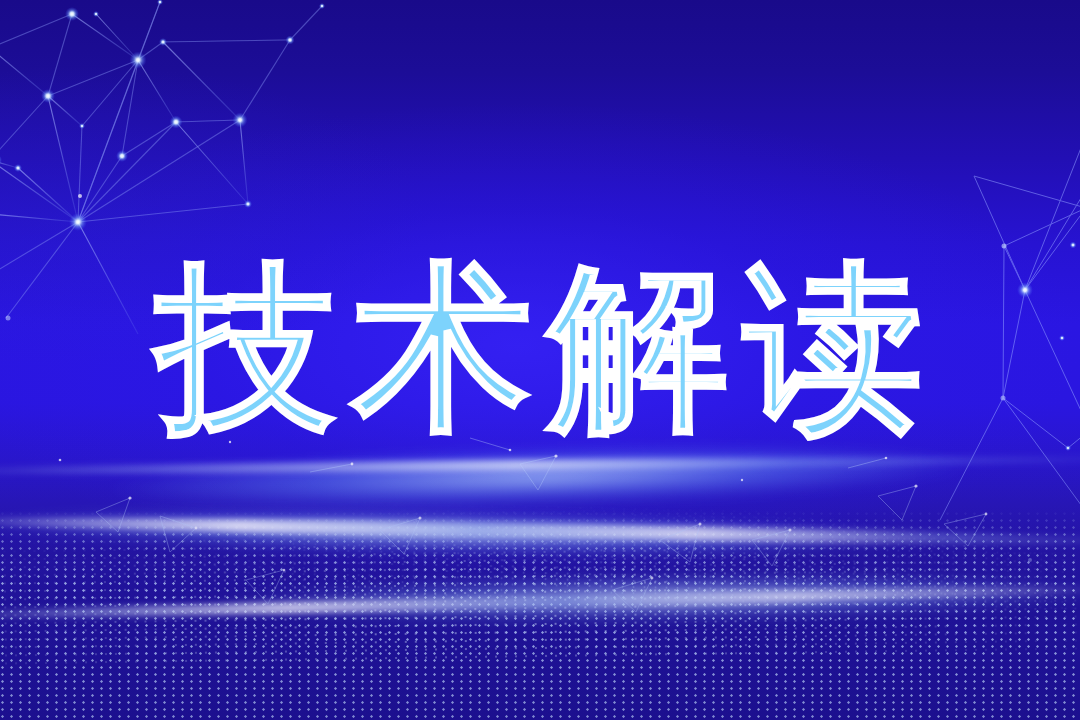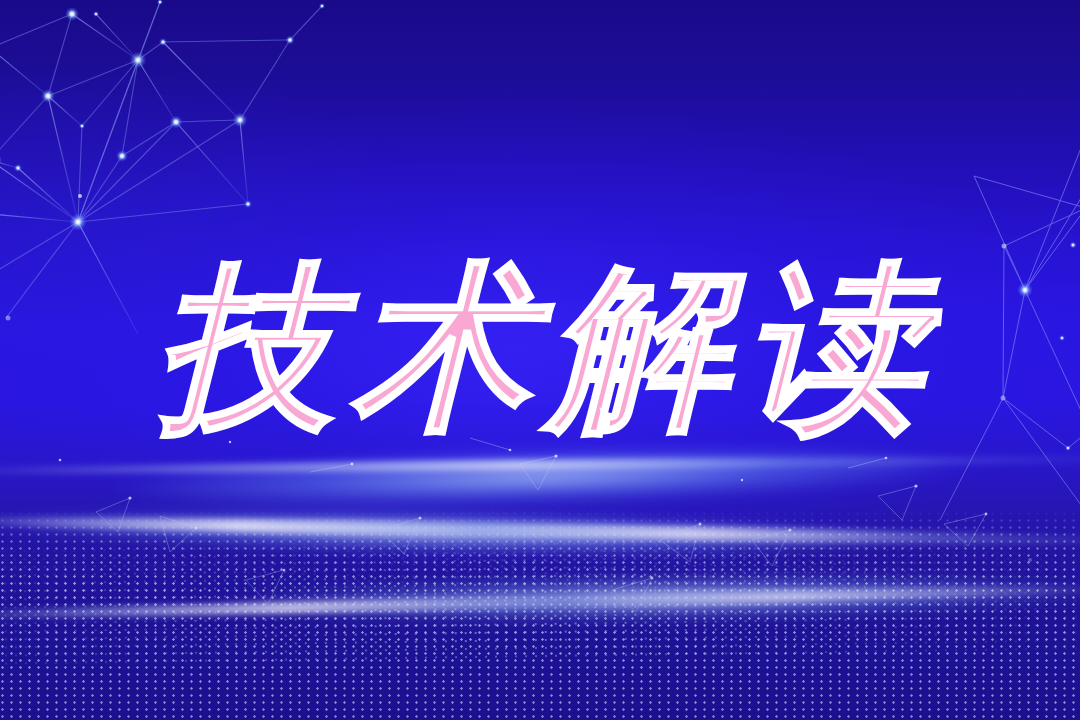--- a/index.html
+++ b/index.html
@@ -184,31 +184,30 @@
   
   .headline {
     position:absolute;
     left:0; right:0;
     top:258px;
     text-align:center;
     z-index:40;
   }
   .headline-text {
     display:inline-block;
-    color:#f9a8d4;
+    color:#7dd3fc;
     font-family:"DejaVu Sans", "Liberation Sans", sans-serif;
     font-weight:bold;
     font-size:180px;
     line-height:180px;
     letter-spacing:16px;
     text-indent:16px;
     white-space:nowrap;
     -webkit-text-stroke:2px #ffffff;
     text-shadow:0 0 1px rgba(255,255,255,.9);
-    font-style:italic;
   }
 </style>
 </head>
 <body>
 
 <div id="banner">
 
   <div class="bg-base"></div>
   <div class="bg-glow"></div>
   <div class="bg-glow2"></div>

